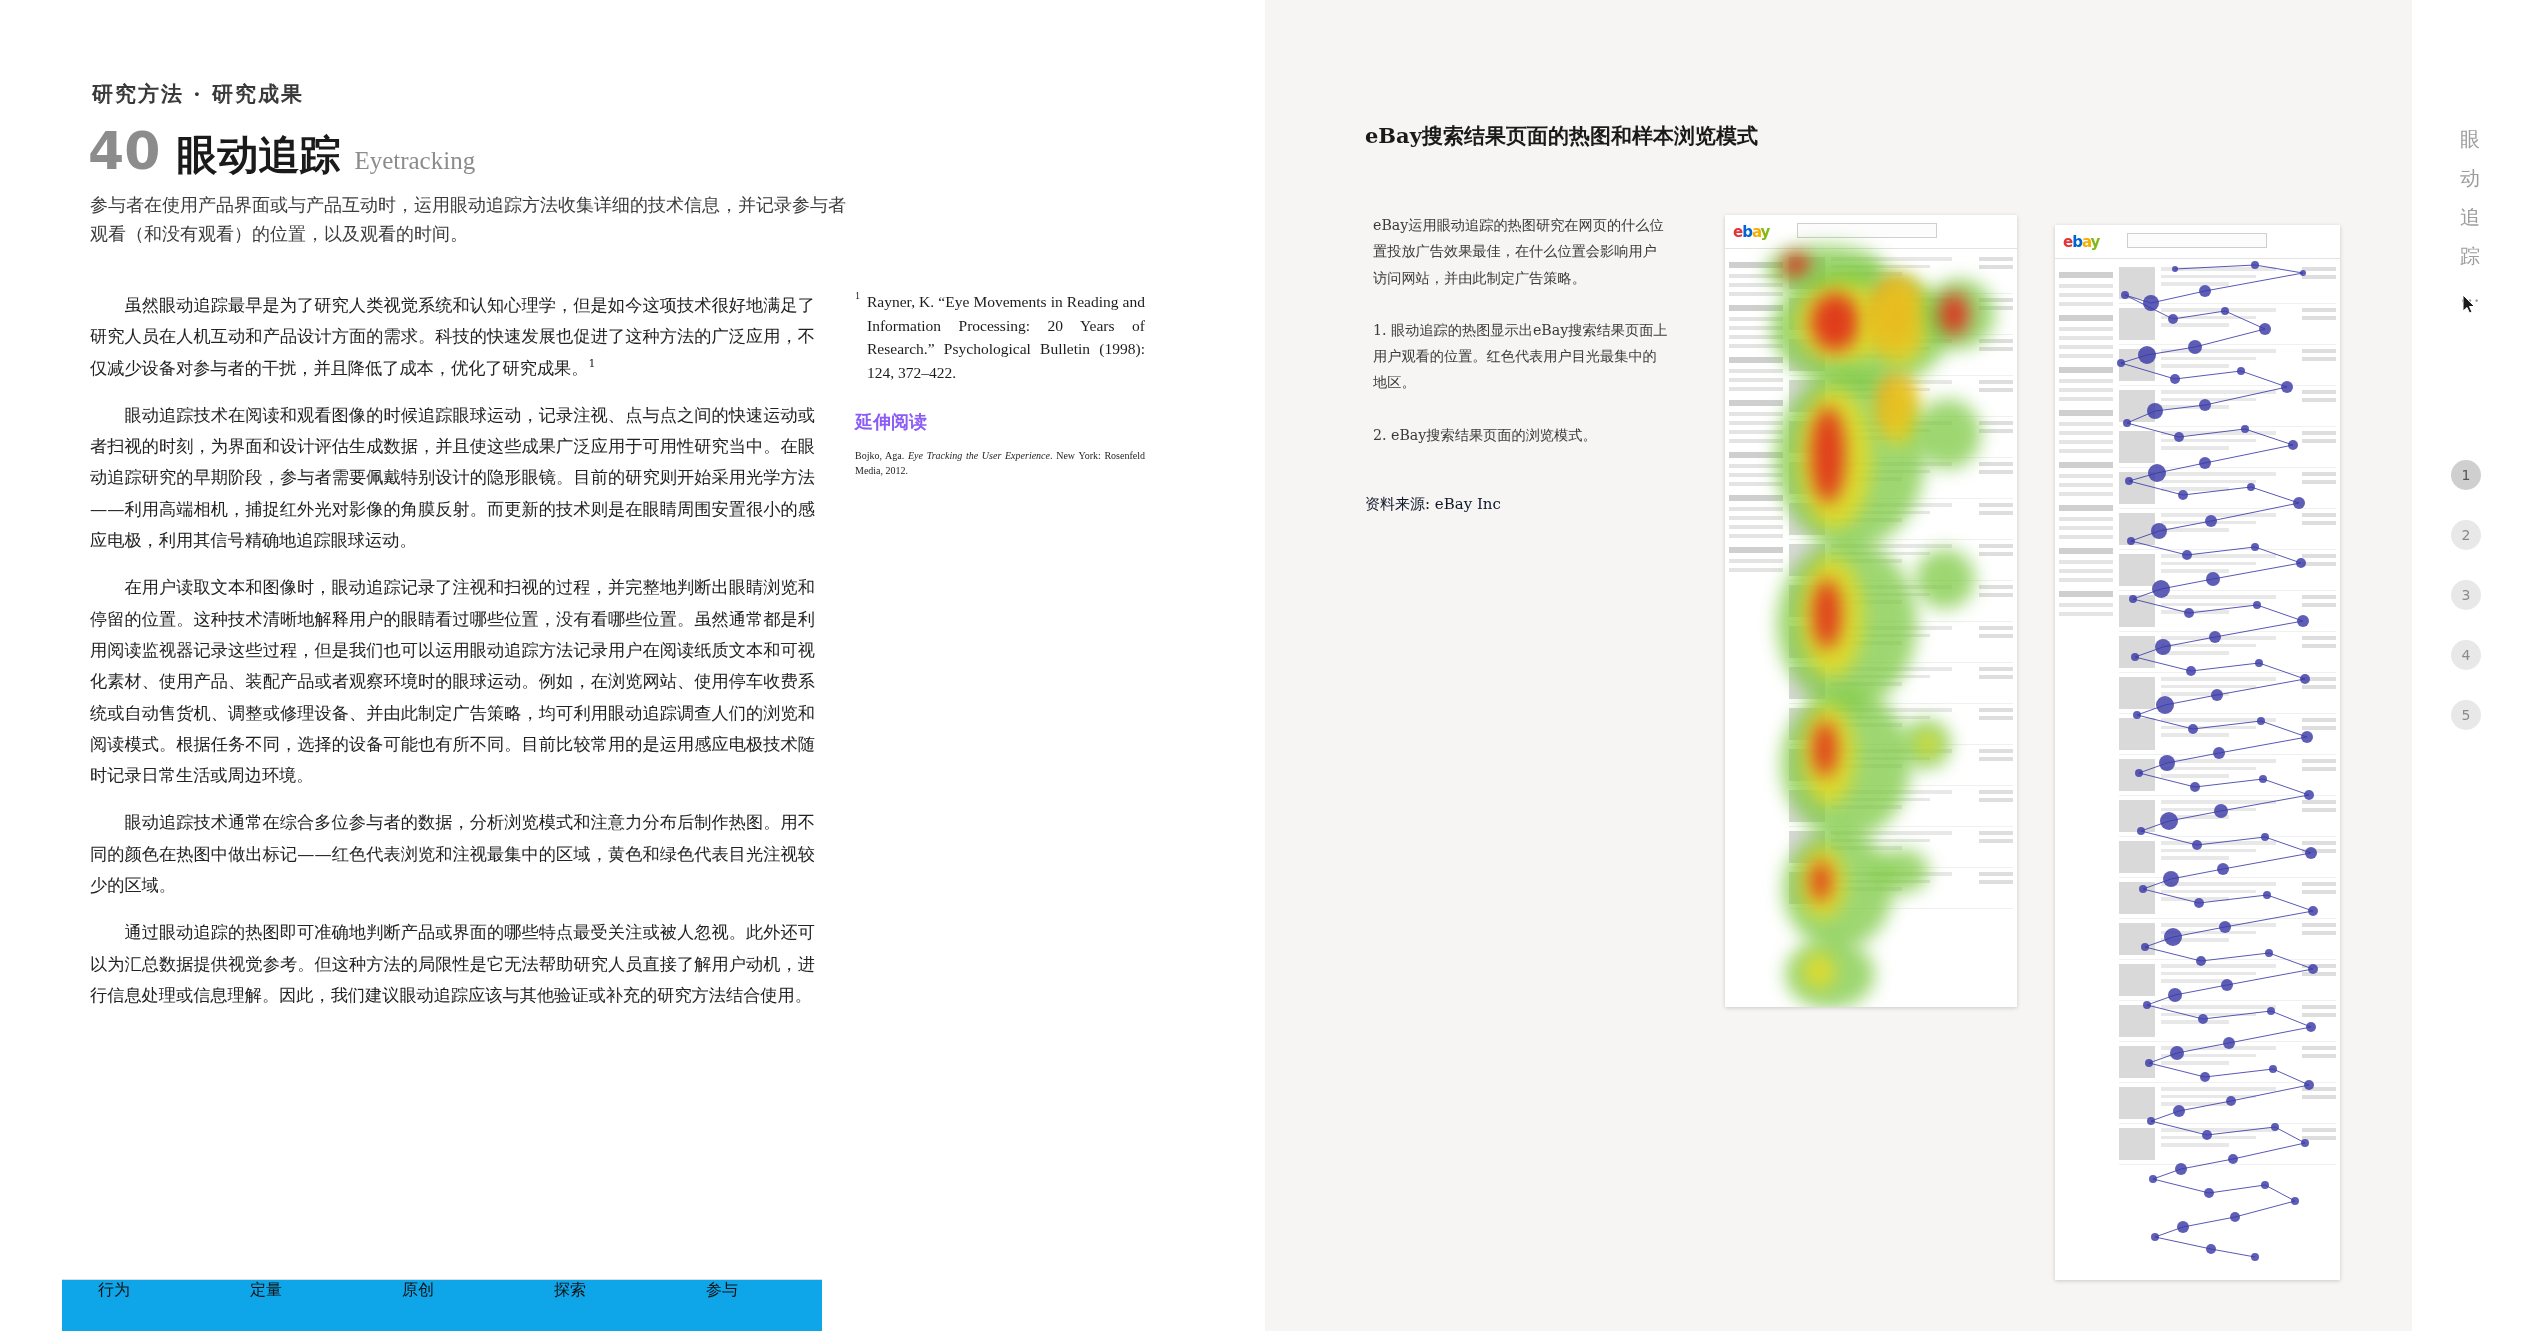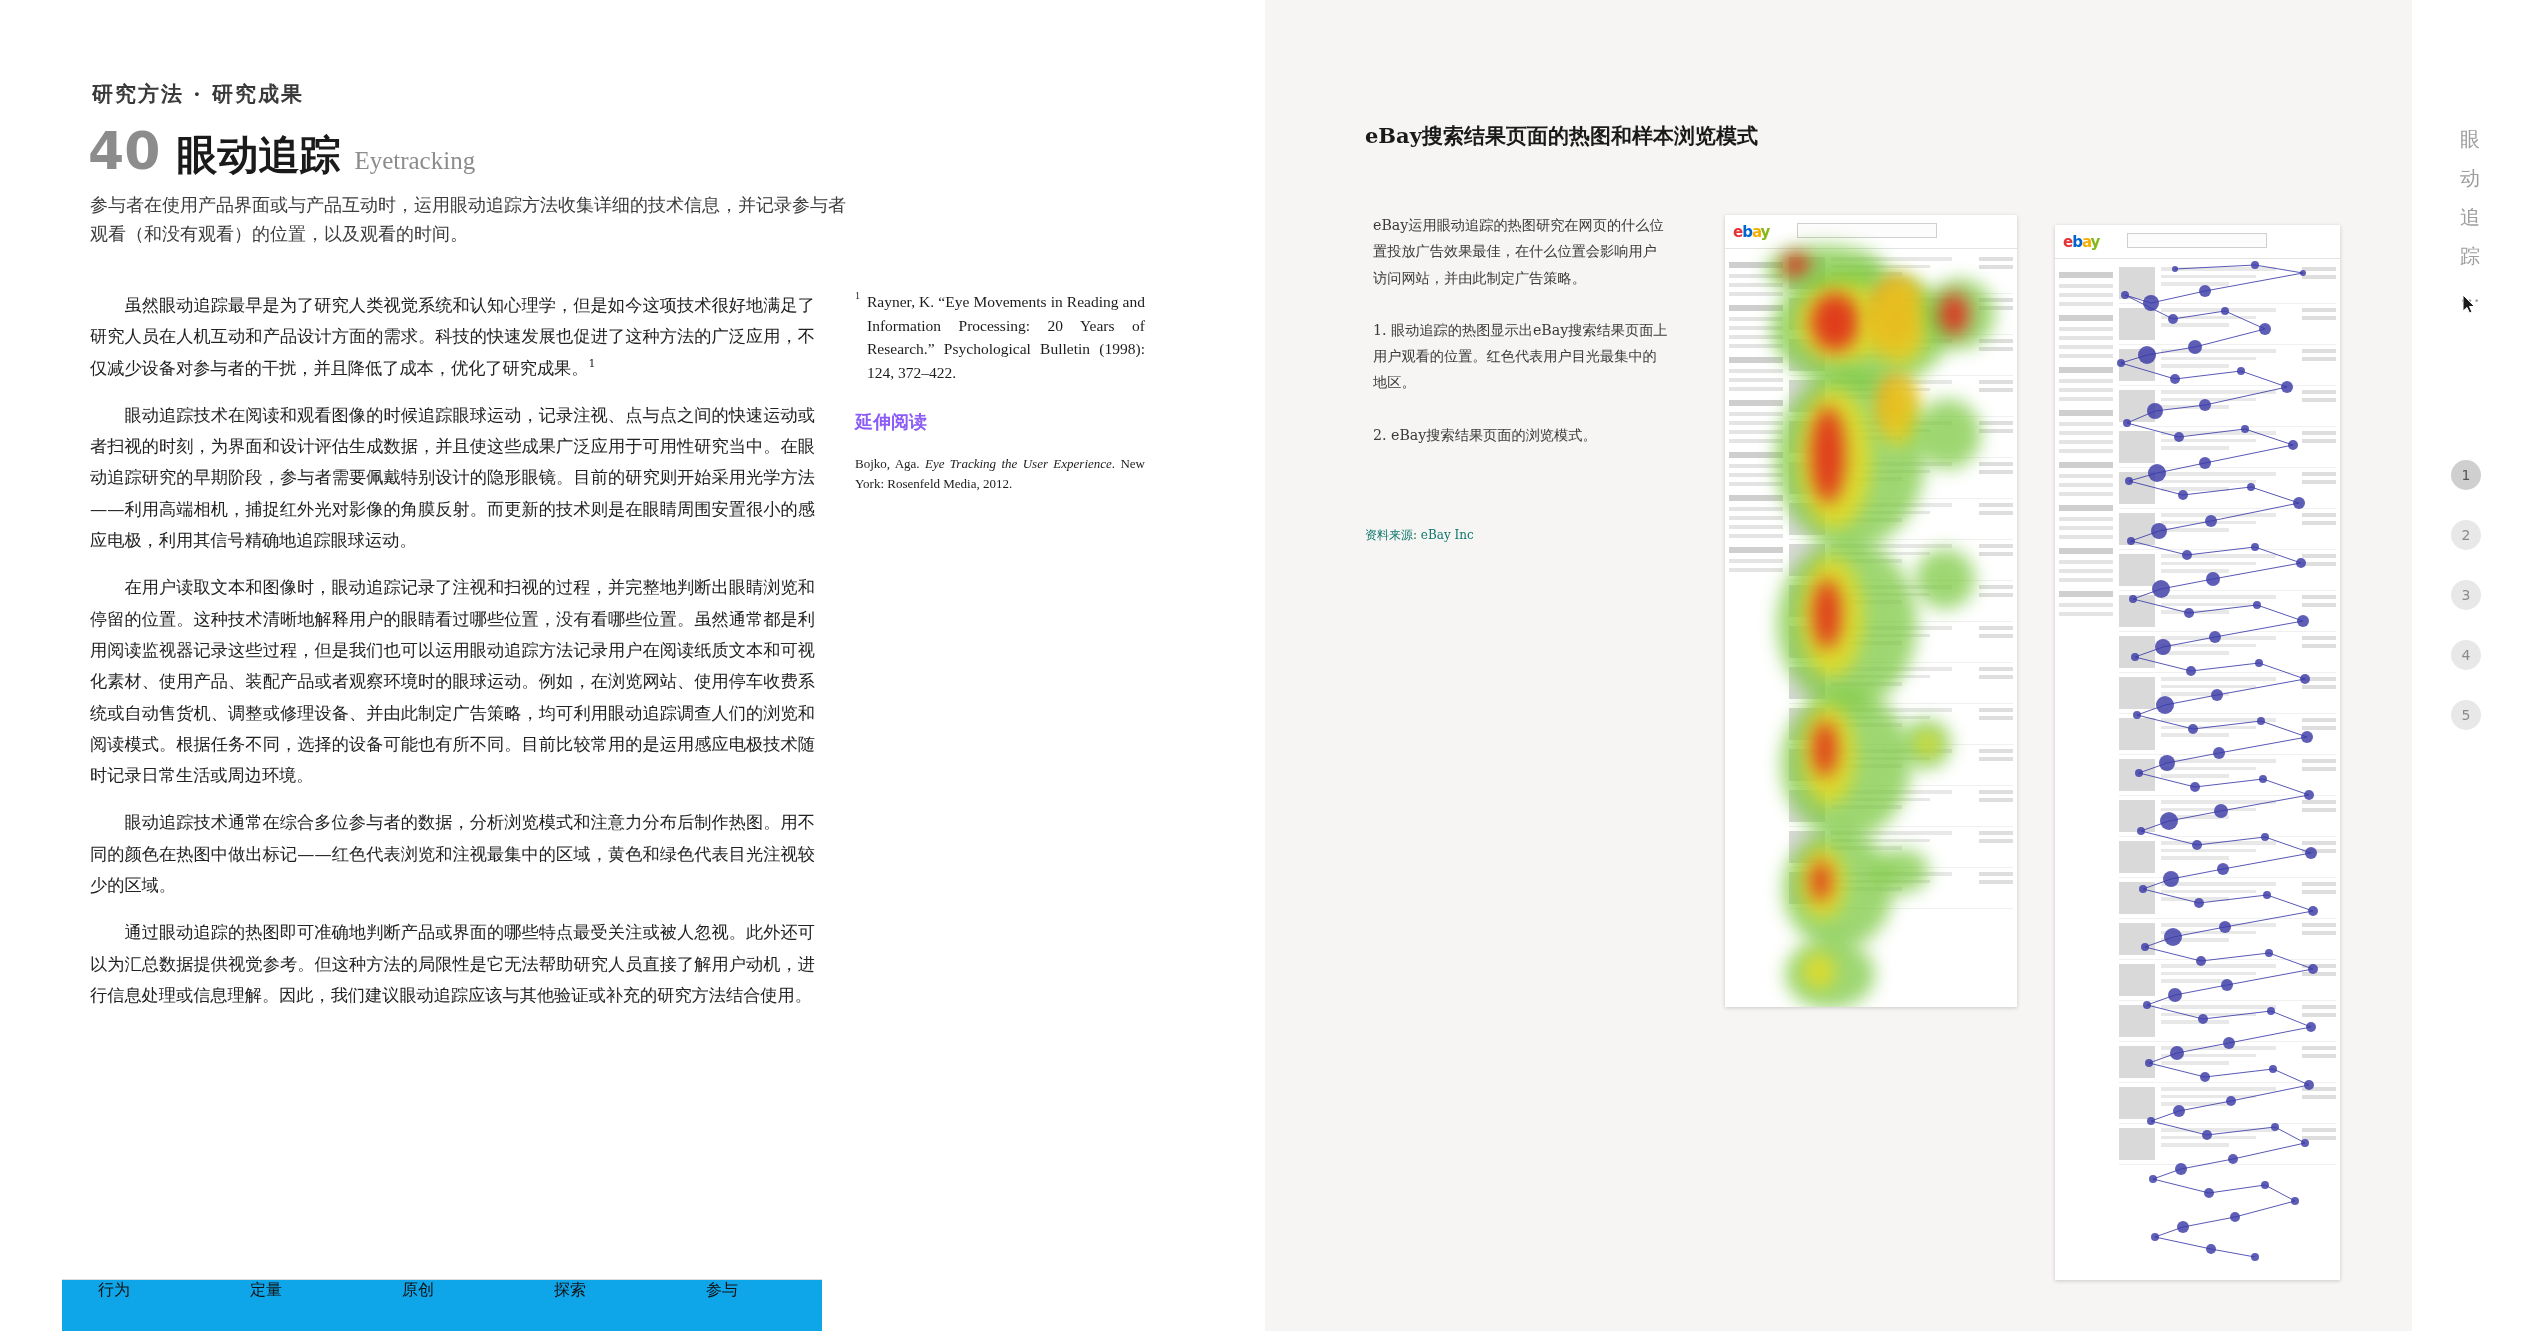--- a/index.html
+++ b/index.html
@@ -110,22 +110,22 @@
     font-size: 10px;
   }
   .notes-head {
     margin-top: 26px;
     font-family: "DejaVu Serif", serif;
     font-size: 18px;
     font-weight: 700;
     color: #8b5cf6;
   }
   .note-item {
-    margin-top: 20px;
-    font-size: 13px;
+    margin-top: 14px;
+    font-size: 10px;
     line-height: 1.52;
     text-align: justify;
   }
   .note-item i { font-style: italic; }
 
   
   .tag-strip {
     position: absolute;
     left: 62px; bottom: 0px;
     width: 760px; height: 52px;
@@ -167,23 +167,22 @@
     font-family: "DejaVu Serif", serif;
     font-size: 14.2px;
     line-height: 1.85;
     color: #3a3a3a;
   }
   .fig-text p { margin: 0 0 26px 8px; }
   .fig-source {
     position: absolute;
     left: 100px; top: 495px;
     font-family: "DejaVu Serif", serif;
-    font-size: 12px;
-    color: #0f766e;
-    margin-top: 32px;
+    font-size: 15px;
+    color: #0f172a;
   }
 
   
   .shot {
     position: absolute;
     background: #ffffff;
     box-shadow: 0 1px 4px rgba(0,0,0,0.18);
     overflow: hidden;
   }
   .shot-a { left: 460px; top: 215px; width: 292px; height: 792px; }

